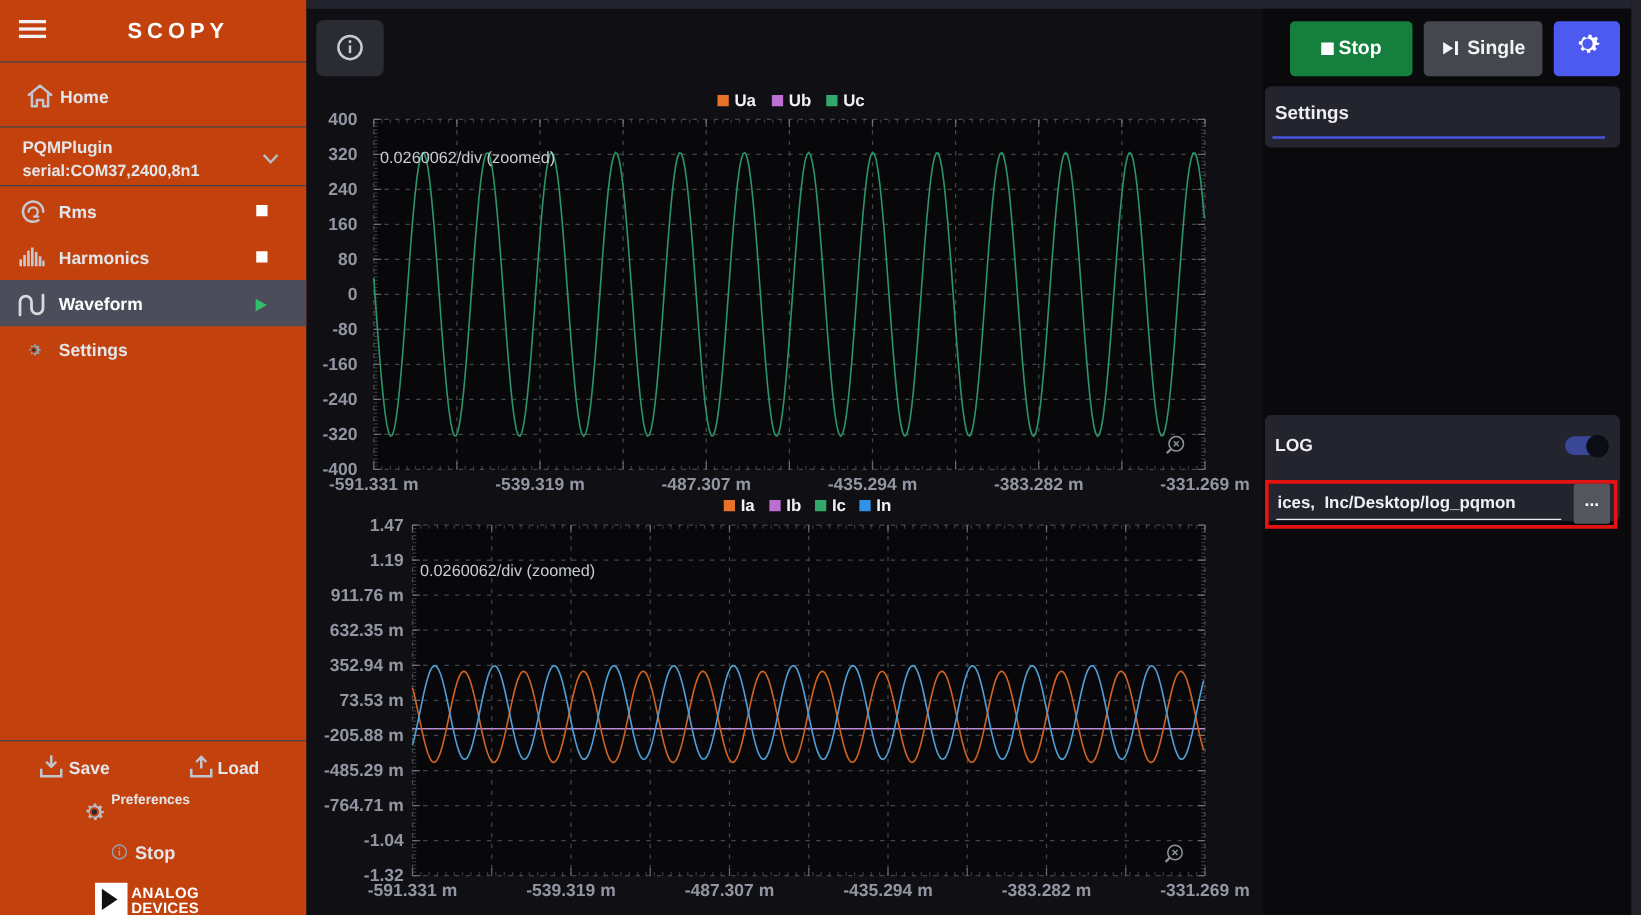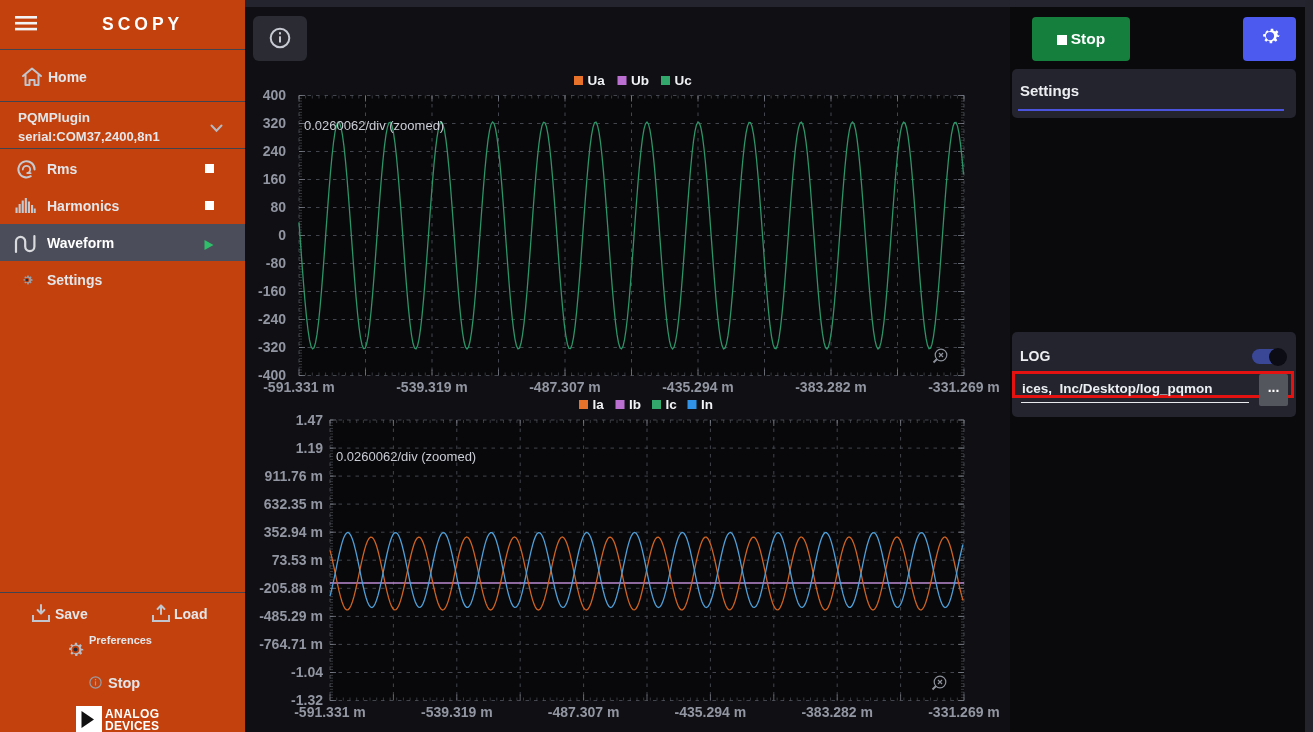--- a/index.html
+++ b/index.html
@@ -185,33 +185,37 @@
     </g>
     <g stroke="#959aa4" stroke-width="1.2" fill="none" opacity="0.95">
       <circle cx="695" cy="682" r="5.8"></circle>
       <line x1="691" y1="686" x2="687.5" y2="689.5" stroke-width="1.8"></line>
       <path d="M693 680 l4 4 M697 680 l-4 4" stroke-width="1.2"></path>
     </g>
   </svg>
 
 <div id="rightcol">
   <div class="abs" style="left:22px;top:9.5px;width:98px;height:44.5px;background:#15803d;border-radius:4px;text-align:center;line-height:44.5px"><span style="display:inline-block;width:10px;height:10px;background:#fff;margin-right:4px"></span><span style="font-weight:bold;font-size:15.5px;color:#fff;vertical-align:1.5px">Stop</span></div>
+  <div class="abs" style="left:129px;top:9.5px;width:95px;height:44.5px;background:#45474e;border-radius:4px;text-align:center;line-height:44.5px"><span style="margin-right:6px;vertical-align:-1px"><svg width="15" height="13" viewBox="0 0 15 13">
+          <path d="M1.5 1.5 L9.5 6.5 L1.5 11.5 Z" fill="#f2f3f5"></path>
+          <rect x="11" y="1" width="2.4" height="11" fill="#f2f3f5"></rect>
+        </svg></span><span style="font-weight:bold;font-size:15.5px;color:#f2f3f5;vertical-align:1.5px">Single</span></div>
   <div class="abs" style="left:233px;top:9.5px;width:53px;height:44.5px;background:#4d5af0;border-radius:4px;text-align:center;line-height:50px"><svg width="22" height="22" viewBox="0 0 24 24">
         <path fill="#fff" d="M12 7.5a4.5 4.5 0 1 0 0 9 4.5 4.5 0 0 0 0-9zm9.5 5.7l-2.2-.3c-.1.6-.3 1.2-.6 1.8l1.3 1.8-1.8 1.8-1.8-1.3c-.6.3-1.2.5-1.8.6l-.3 2.2h-2.6l-.3-2.2c-.6-.1-1.2-.3-1.8-.6l-1.8 1.3-1.8-1.8 1.3-1.8c-.3-.6-.5-1.2-.6-1.8l-2.2-.3v-2.6l2.2-.3c.1-.6.3-1.2.6-1.8L7.2 7.5l1.8-1.8 1.8 1.3c.6-.3 1.2-.5 1.8-.6l.3-2.2h2.6l.3 2.2c.6.1 1.2.3 1.8.6l1.8-1.3 1.8 1.8-1.3 1.8c.3.6.5 1.2.6 1.8l2.2.3z"></path>
         <circle cx="12" cy="12" r="2.4" fill="#4d5af0"></circle>
       </svg></div>
 
   <div class="panel" style="top:62px;height:49px">
     <div class="abs ptitle" style="left:8px;top:13px;font-size:15px">Settings</div>
     <div class="abs" style="left:6px;top:39.5px;width:266px;height:2px;background:#4a54dd"></div>
   </div>
 
 
   <div class="panel" style="top:325px;height:85px">
     <div class="abs ptitle" style="left:8px;top:16px">LOG</div>
     <div class="abs" style="left:240px;top:17px;width:34px;height:15px;background:#3a4796;border-radius:7.5px"></div>
     <div class="abs" style="left:257px;top:15.5px;width:18px;height:18px;background:#0b0c14;border-radius:50%"></div>
-    <div class="abs" style="left:0px;top:39px;width:282px;height:27px;border:3.5px solid #e51212">
+    <div class="abs" style="left:0px;top:52px;width:282px;height:39px;border:3.5px solid #e51212">
       <div class="abs" style="left:7px;top:7px;color:#eceff3;font-size:13.5px;font-weight:bold">ices,&nbsp; Inc/Desktop/log_pqmon</div>
       <div class="abs" style="left:6px;top:27.5px;width:228px;height:1.5px;background:#e8eaee"></div>
       <div class="abs" style="left:244px;top:0px;width:29px;height:32px;background:#54565e;border-radius:2px;color:#fff;font-weight:bold;text-align:center;line-height:26px;font-size:14px">...</div>
     </div>
   </div>
 </div>
 </body></html>

